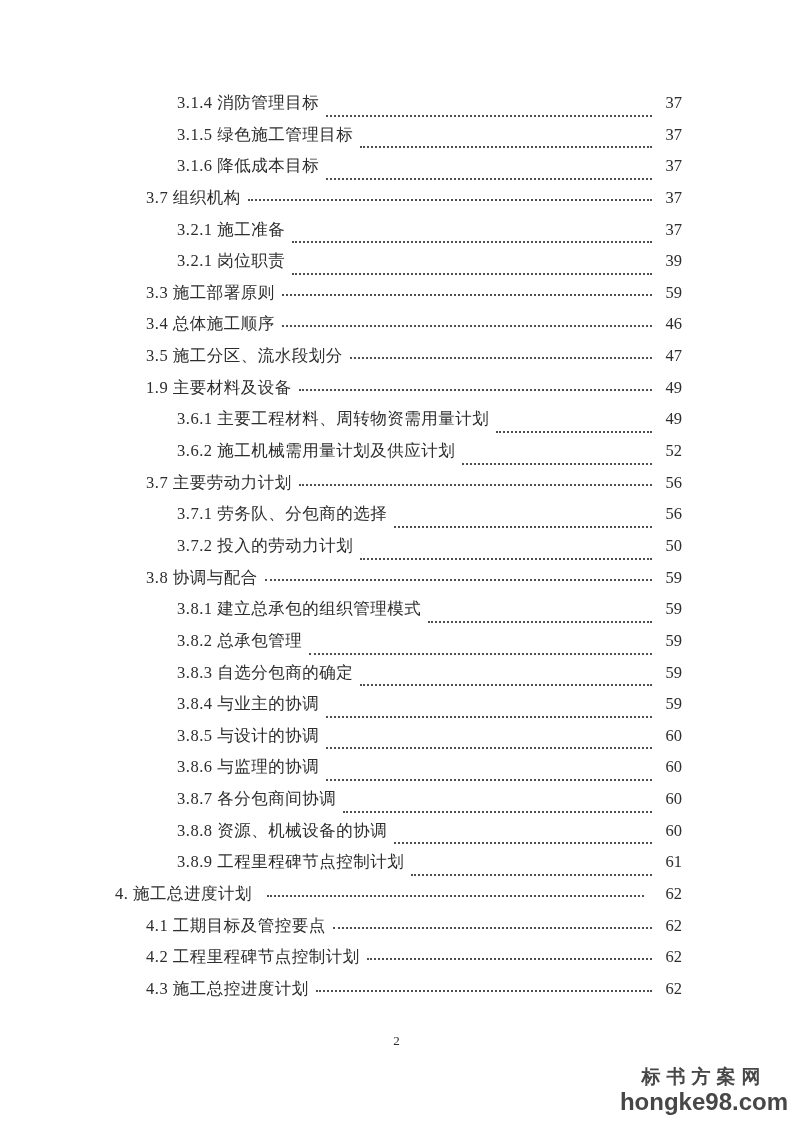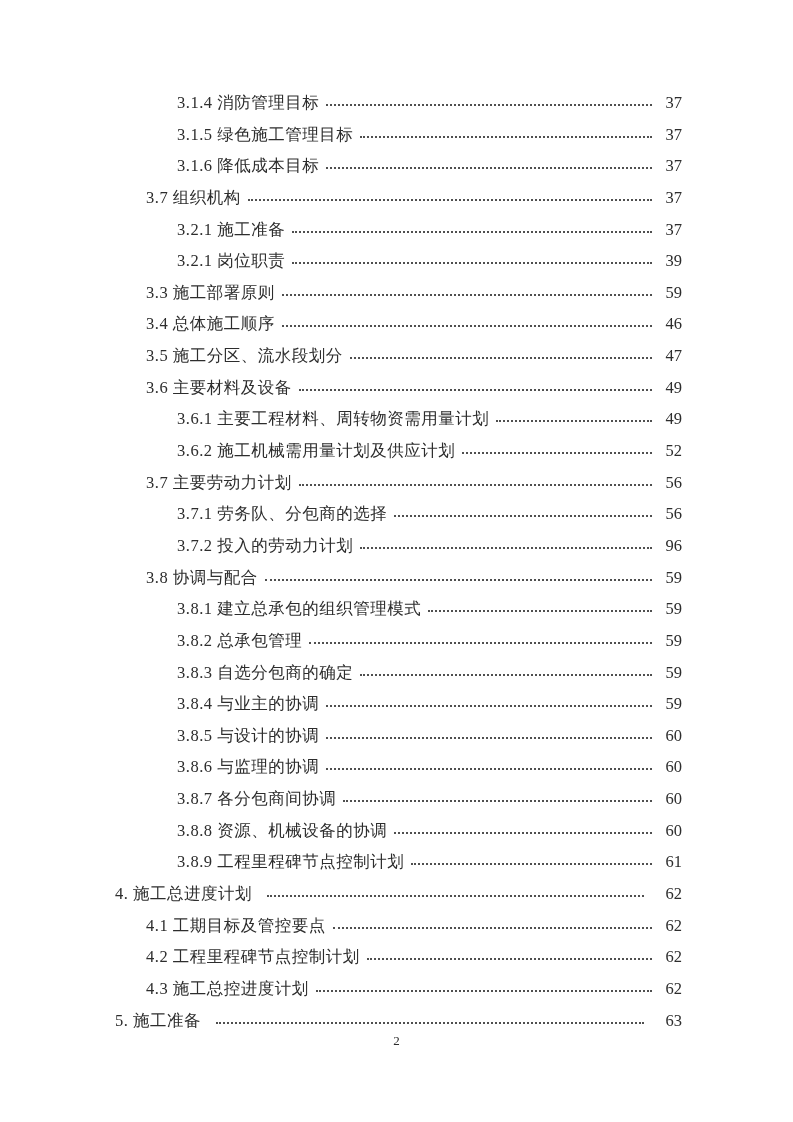--- a/index.html
+++ b/index.html
@@ -25,21 +25,21 @@
   .toc-row {
     display: flex;
     align-items: baseline;
     height: 31.65px;
     font-size: 16.5px;
     line-height: 31.65px;
     white-space: nowrap;
   }
   .toc-row.lv1 { padding-left: 0; gap: 8px; }
   .toc-row.lv2 { padding-left: 31px; }
-  .toc-row.lv3 { padding-left: 62px; }
+  .toc-row.lv3 { padding-left: 62px; align-items: flex-end; }
   .toc-label {
     white-space: nowrap;
     letter-spacing: 0.5px;
   }
   .leader {
     flex: 1;
     min-width: 12px;
     border-bottom: 2px dotted #4f4f4f;
     margin: 0 4px 0 7px;
     position: relative;
@@ -123,21 +123,21 @@
         <span class="toc-label">3.4 总体施工顺序</span>
         <span class="leader"></span>
         <span class="toc-page-num">46</span>
       </div>
       <div class="toc-row lv2">
         <span class="toc-label">3.5 施工分区、流水段划分</span>
         <span class="leader"></span>
         <span class="toc-page-num">47</span>
       </div>
       <div class="toc-row lv2">
-        <span class="toc-label">3.6 主要材料及设备</span>
+        <span class="toc-label">1.9 主要材料及设备</span>
         <span class="leader"></span>
         <span class="toc-page-num">49</span>
       </div>
       <div class="toc-row lv3">
         <span class="toc-label">3.6.1 主要工程材料、周转物资需用量计划</span>
         <span class="leader"></span>
         <span class="toc-page-num">49</span>
       </div>
       <div class="toc-row lv3">
         <span class="toc-label">3.6.2 施工机械需用量计划及供应计划</span>
@@ -150,21 +150,21 @@
         <span class="toc-page-num">56</span>
       </div>
       <div class="toc-row lv3">
         <span class="toc-label">3.7.1 劳务队、分包商的选择</span>
         <span class="leader"></span>
         <span class="toc-page-num">56</span>
       </div>
       <div class="toc-row lv3">
         <span class="toc-label">3.7.2 投入的劳动力计划</span>
         <span class="leader"></span>
-        <span class="toc-page-num">96</span>
+        <span class="toc-page-num">50</span>
       </div>
       <div class="toc-row lv2">
         <span class="toc-label">3.8 协调与配合</span>
         <span class="leader"></span>
         <span class="toc-page-num">59</span>
       </div>
       <div class="toc-row lv3">
         <span class="toc-label">3.8.1 建立总承包的组织管理模式</span>
         <span class="leader"></span>
         <span class="toc-page-num">59</span>
@@ -222,23 +222,22 @@
       <div class="toc-row lv2">
         <span class="toc-label">4.2 工程里程碑节点控制计划</span>
         <span class="leader"></span>
         <span class="toc-page-num">62</span>
       </div>
       <div class="toc-row lv2">
         <span class="toc-label">4.3 施工总控进度计划</span>
         <span class="leader"></span>
         <span class="toc-page-num">62</span>
       </div>
-      <div class="toc-row lv1">
-        <span class="toc-label">5. 施工准备</span>
-        <span class="leader"></span>
-        <span class="toc-page-num">63</span>
-      </div>
     </div>
 
   <div class="page-footer-num">2</div>
 
+  <div class="watermark">
+    <div class="wm-name">标书方案网</div>
+    <div class="wm-url">hongke98.com</div>
+  </div>
 
 </div>
 
 </body></html>

